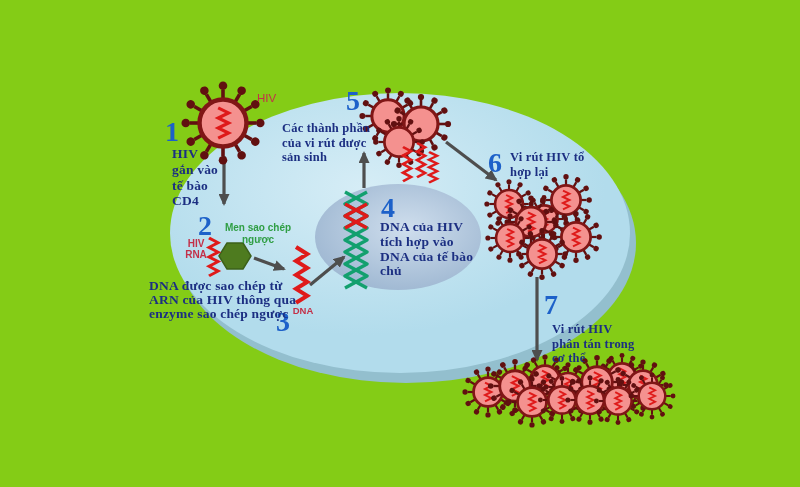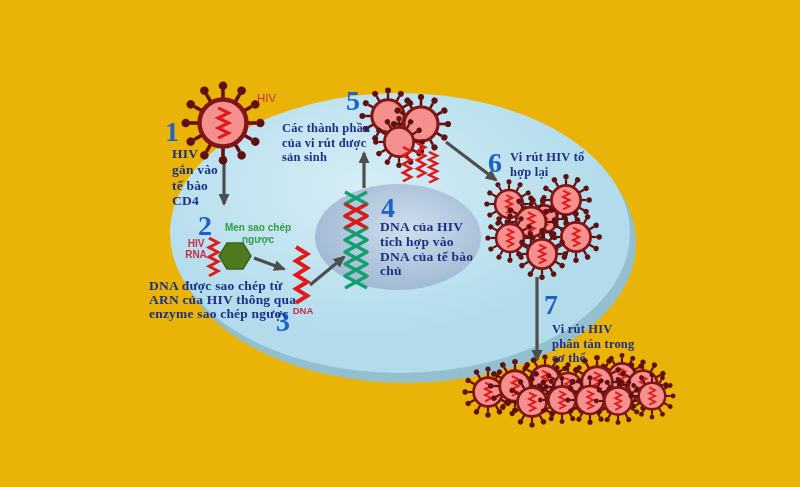--- a/index.html
+++ b/index.html
@@ -1,16 +1,16 @@
 <!DOCTYPE html>
 <html style="--cell_fill: #b2dcec; --cell_fill_light: #d6edf6; --cell_rim: #93bfce; --nucleus_center: #cfdeed; --nucleus_edge: #94afcc; --virus_body: #f4918f; --virus_border: #801616; --spike: #611010; --rna_red: #df1a1a; --helix_green: #12a06e; --enzyme_green: #4e7b1f; --arrow: #4e4e4e; --step_number: #1d61c9; --navy_text: #1c2f82; --label_red: #c33048; --label_green: #2f9e44;"><head>
 <meta charset="utf-8">
 <style>
   html,body{margin:0;padding:0;background:#ffffff;}
-  .stage{position:relative;width:800px;height:487px;background:#eab308;overflow:hidden;}
+  .stage{position:relative;width:800px;height:487px;background:#84cc16;overflow:hidden;}
   svg{display:block;}
   
   .spike-line{stroke:var(--spike);stroke-width:2.6;}
   .spike-dot{fill:var(--spike);}
   .vbody{fill:var(--virus_body);stroke:var(--virus_border);stroke-width:3.2;}
   .vzig{fill:none;stroke:var(--rna_red);stroke-width:2.3;stroke-linejoin:miter;}
   .zig{fill:none;stroke:var(--rna_red);stroke-width:2.6;stroke-linejoin:miter;}
   .helix{fill:none;stroke:var(--helix_green);stroke-width:3.4;stroke-linejoin:round;}
   .helix-red{fill:none;stroke:var(--rna_red);stroke-width:3.4;stroke-linejoin:round;}
   .arrow{fill:none;stroke:var(--arrow);stroke-width:3.2;}

